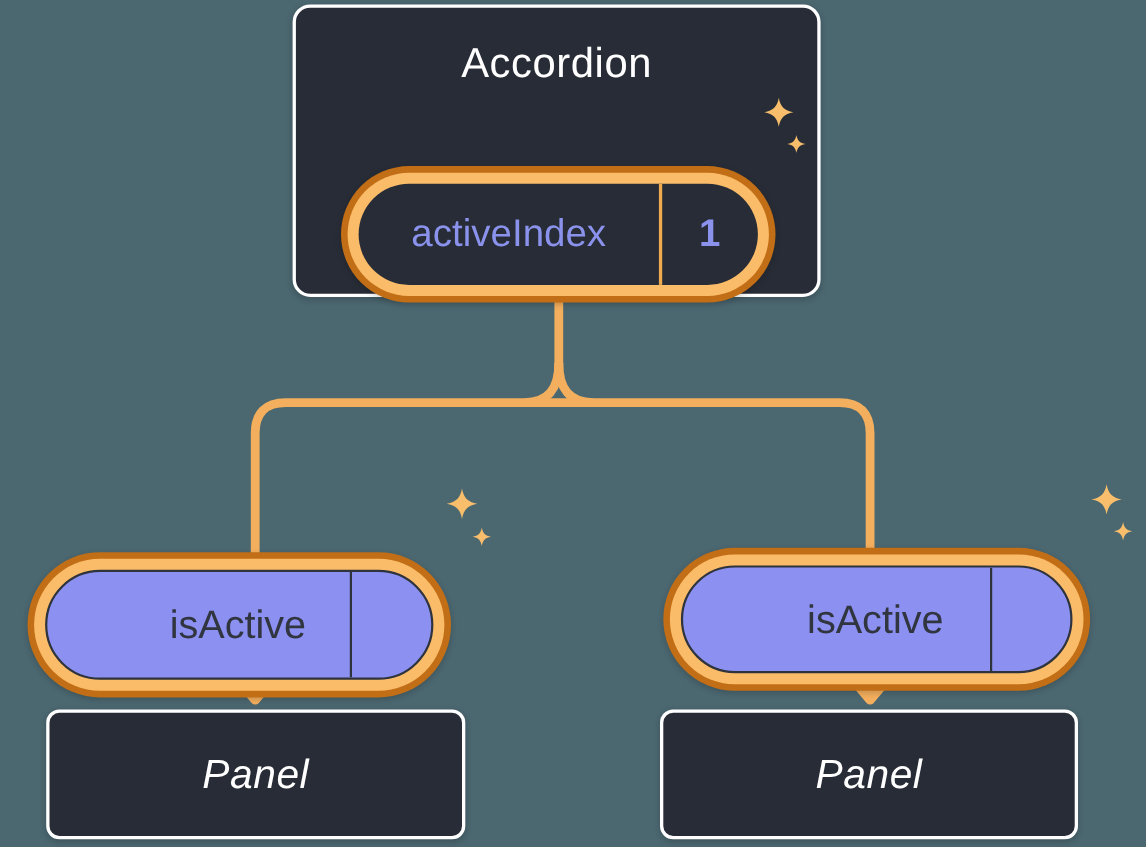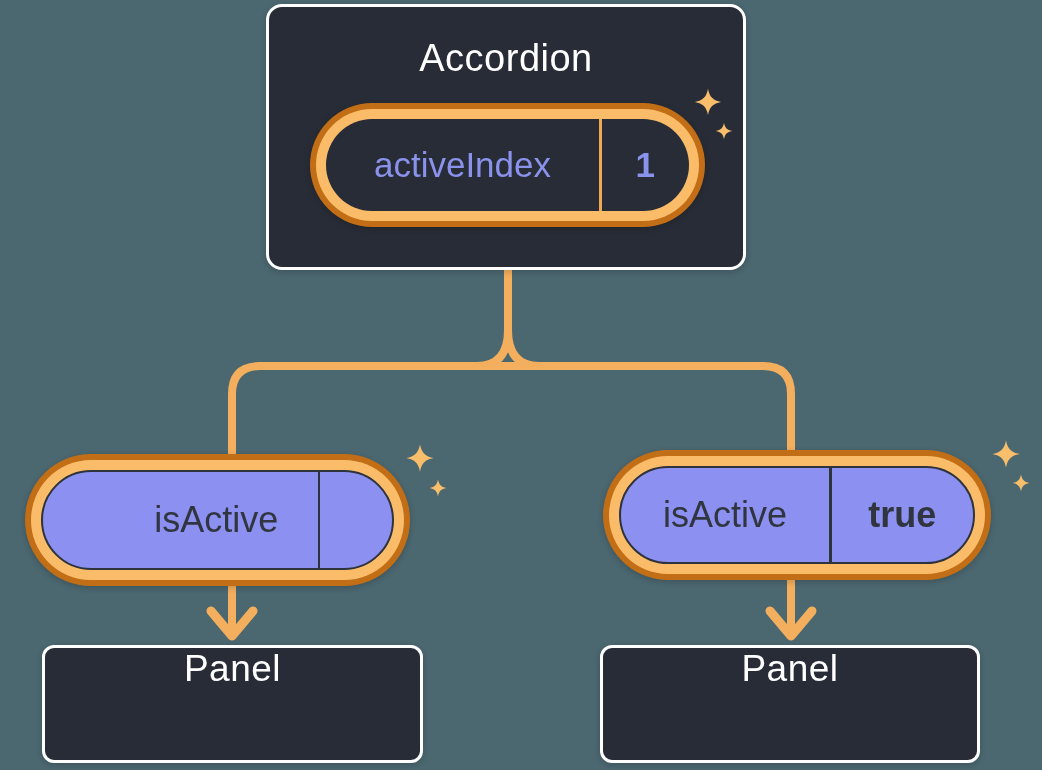--- a/index.html
+++ b/index.html
@@ -48,35 +48,36 @@
     border-radius:16px;
   }
   .node-title{
     position:absolute;left:0;right:0;top:28px;
     text-align:center;
     color:#fff;font-size:38px;font-weight:500;line-height:46px;
     letter-spacing:.5px;
   }
   .panel-box{
     border-radius:12px;
-    display:flex;justify-content:center;
+    display:flex;align-items:center;justify-content:center;font-style:italic;
   }
   .panel-left{left:42px;top:645px;width:381px;height:118px}
   .panel-right{left:600px;top:645px;width:380px;height:118px}
   .panel-title{
     color:#fff;font-size:37px;font-weight:500;letter-spacing:.5px;
   }
 
   
   .ring-outer{
     position:absolute;z-index:2;
     background:var(--ring-dark);
     border-radius:999px;
     padding:6px;
     box-shadow:0 2px 6px rgba(0,0,0,.18);
+    margin-top:48px;
   }
   .ring-inner{
     width:100%;height:100%;
     background:var(--ring-light);
     border-radius:999px;
     padding:10px;
   }
   .pill{
     width:100%;height:100%;
     border-radius:999px;
@@ -149,21 +150,20 @@
         <div class="pill-divider"></div>
       </div>
     </div>
   </div>
 
   <div class="ring-outer state-pill-right">
     <div class="ring-inner">
       <div class="pill pill-purple">
         <div class="pill-cell label-cell">isActive</div>
         <div class="pill-divider"></div>
-        <div class="pill-cell value-cell">true</div>
       </div>
     </div>
   </div>
 
   <div class="node panel-box panel-left">
     <div class="panel-title">Panel</div>
   </div>
   <div class="node panel-box panel-right">
     <div class="panel-title">Panel</div>
   </div>

